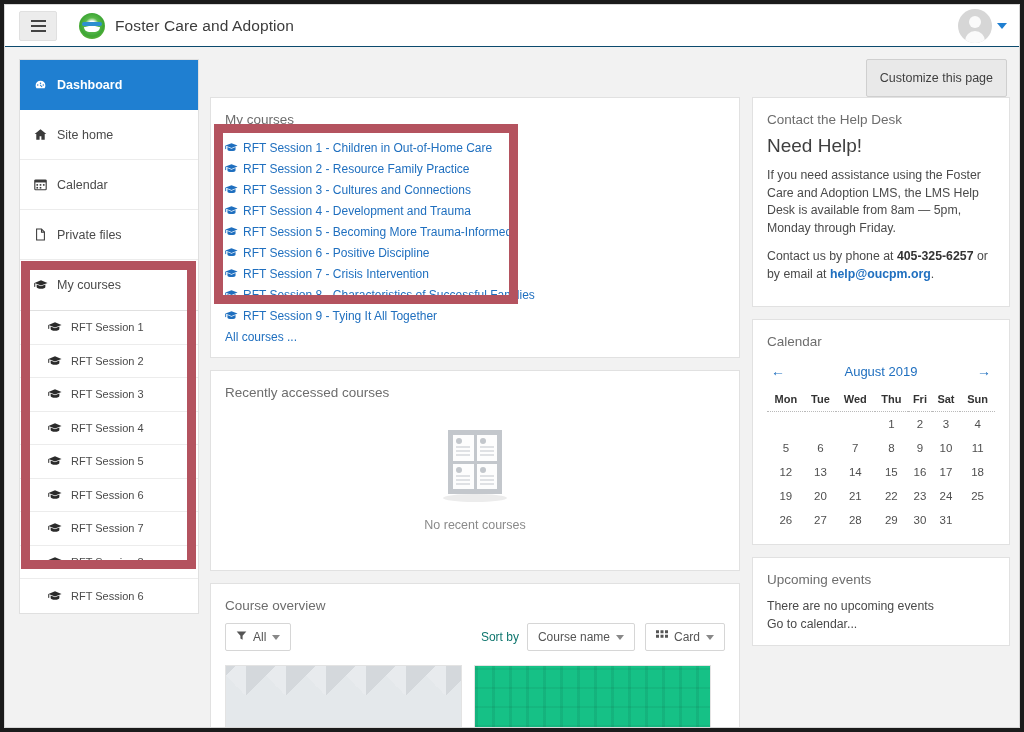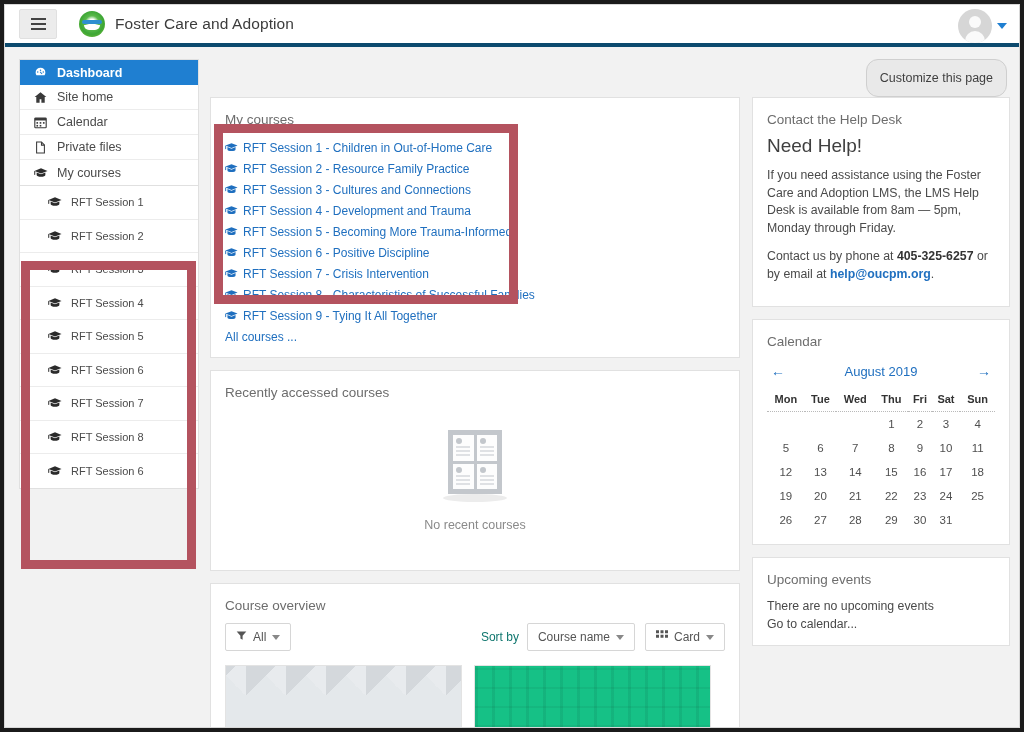--- a/index.html
+++ b/index.html
@@ -15,21 +15,21 @@
     width: 1016px; height: 724px;
     background: #f2f2f2;
     overflow: hidden;
     border: 1px solid #d8d8d8;
   }
 
   
   .navbar {
     height: 42px;
     background: #ffffff;
-    border-bottom: 4px solid #0c4a6e;
+    border-bottom: 1px solid #0c4a6e;
     display: flex;
     align-items: center;
     position: relative;
   }
   .burger {
     width: 38px; height: 30px;
     margin-left: 14px;
     background: #ececec;
     border: 1px solid #e0e0e0;
     border-radius: 2px;
@@ -94,21 +94,21 @@
     padding: 12px 0 0 14px;
     flex: none;
     position: relative;
   }
   .nav-block {
     background: #ffffff;
     border: 1px solid #e0e0e0;
     width: 180px;
   }
   .nav-item {
-    height: 25px;
+    height: 50px;
     display: flex; align-items: center;
     padding-left: 14px;
     font-size: 12.5px;
     color: #4a4a4a;
     border-bottom: 1px solid #ececec;
     cursor: pointer;
     white-space: nowrap;
   }
   .nav-item:last-child { border-bottom: none; }
   .nav-item.active {
@@ -152,21 +152,21 @@
   
   .main {
     flex: 1;
     padding: 12px 12px 0 8px;
     overflow: hidden;
   }
   .toolbar-row { display: flex; justify-content: flex-end; height: 38px; }
   .btn-customize {
     background: #e9e9e9;
     border: 1px solid #cfcfcf;
-    border-radius: 12px;
+    border-radius: 2px;
     font-size: 12.5px;
     color: #3f3f3f;
     padding: 7px 13px;
     cursor: pointer;
     font-family: inherit;
   }
   .cols { display: flex; gap: 12px; align-items: flex-start; }
   .col-left { width: 530px; flex: none; }
   .col-right { width: 258px; flex: none; }
   .card {

